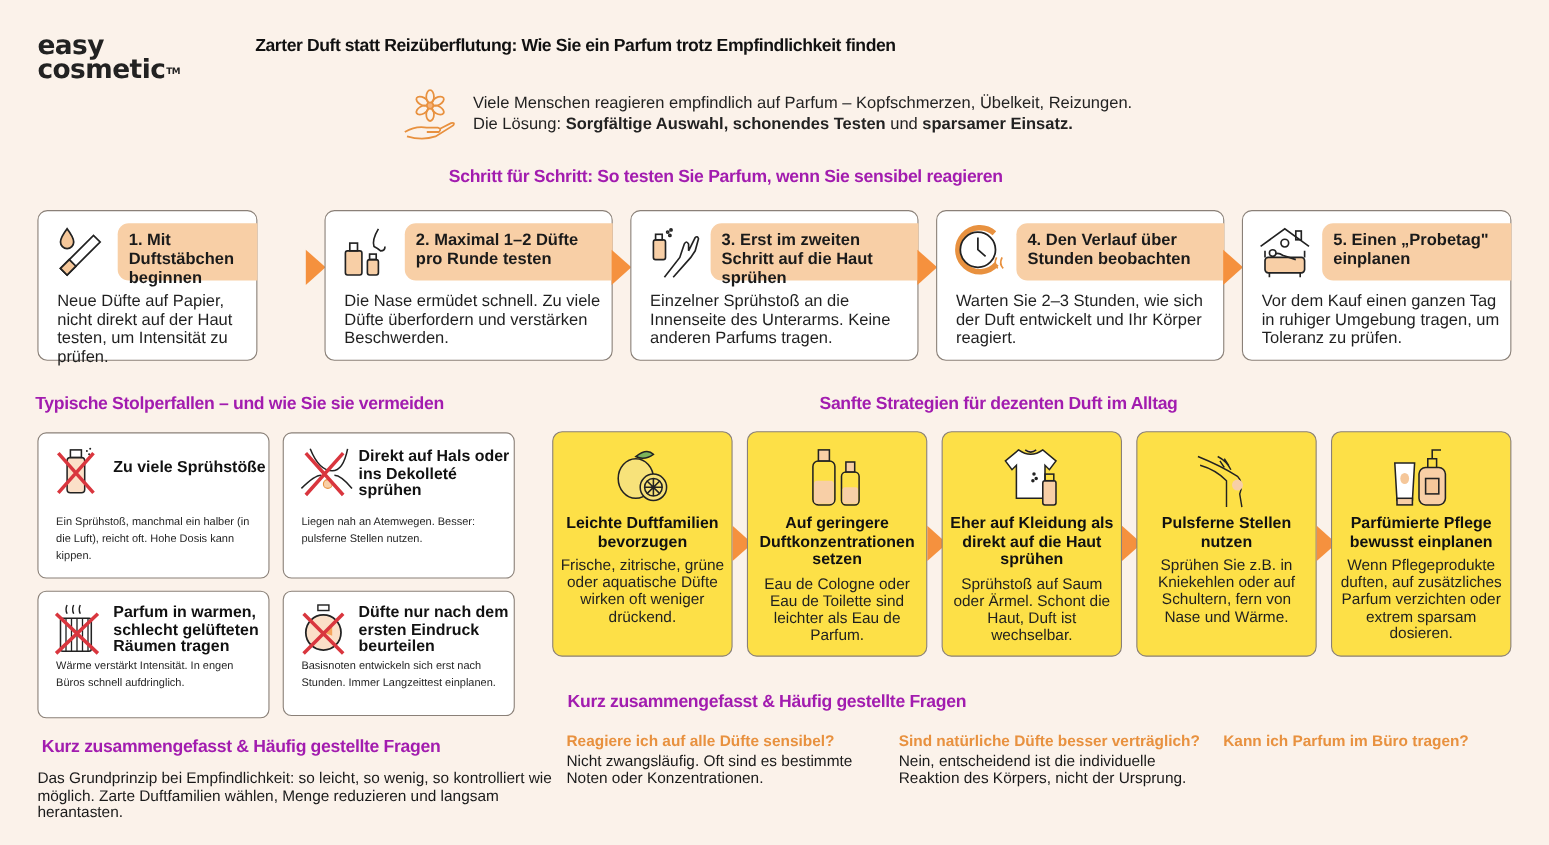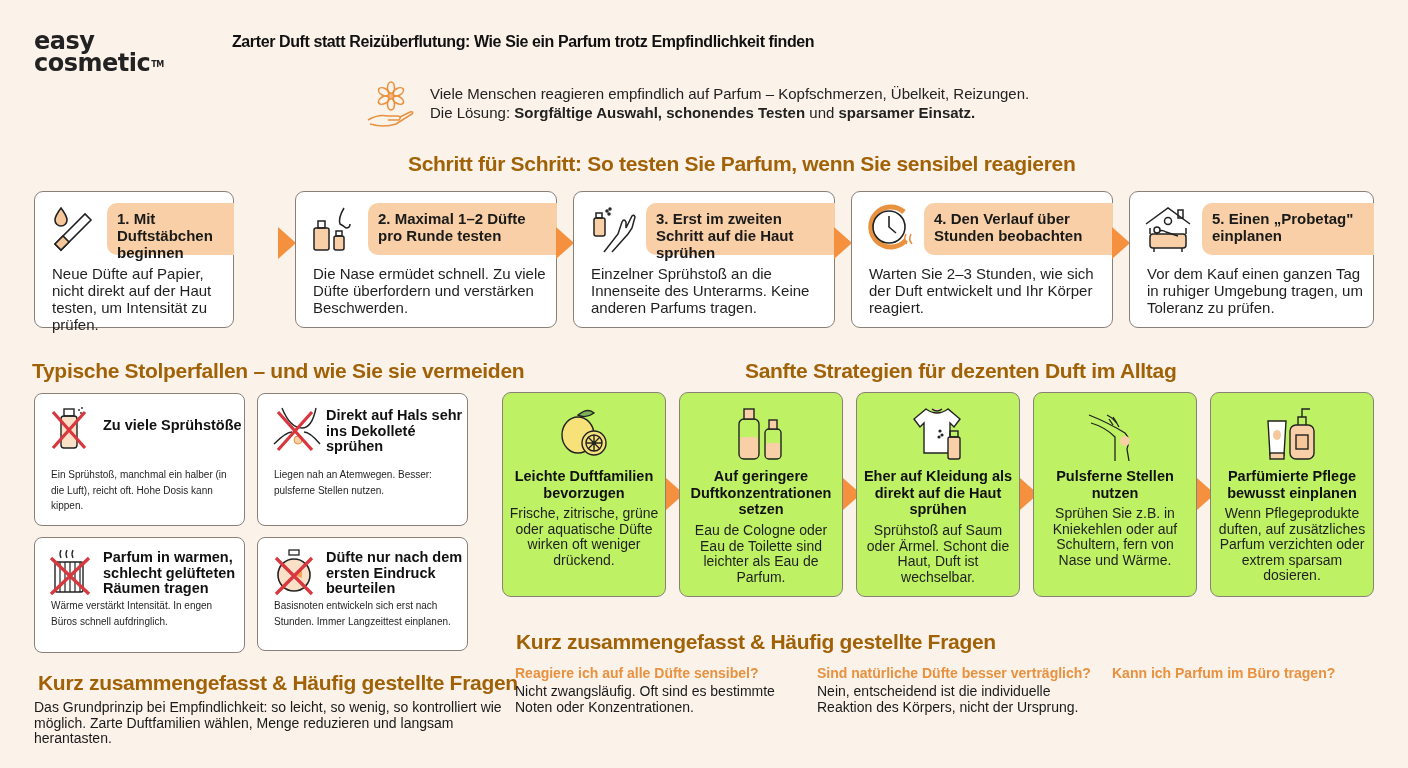--- a/index.html
+++ b/index.html
@@ -15,38 +15,38 @@
   
   .logo { left: 34px; top: 30px; font-family: "DejaVu Sans", sans-serif; font-weight: bold; font-size: 24px; line-height: 22px; color: #222; letter-spacing: -0.5px; }
   .logo .tm { font-size: 8px; vertical-align: top; margin-left: 1px; position: relative; top: 2px; }
 
   .main-title { left: 232px; top: 33px; font-size: 16px; font-weight: bold; color: #111; letter-spacing: -0.4px; white-space: nowrap; }
 
   .intro { left: 366px; top: 80px; display: flex; align-items: flex-start; gap: 14px; }
   .intro-text { font-size: 15px; line-height: 19px; color: #222; margin-top: 4px; }
   .intro-text b { font-weight: bold; }
 
-  .section-title { font-size: 21px; font-weight: bold; color: #a16207; white-space: nowrap; letter-spacing: -0.3px; }
+  .section-title { font-size: 16px; font-weight: bold; color: #a21caf; white-space: nowrap; letter-spacing: -0.3px; }
 
   
   .steps { left: 34px; top: 191px; width: 1340px; height: 137px; }
   .step { position: absolute; top: 0; height: 137px; background: #fff; border: 1.5px solid #8a8078; border-radius: 9px; }
   .step .head { position: absolute; left: 72px; top: 11px; right: -1px; height: 52px; background: #f8cfa6; border-radius: 10px 0 0 10px; padding: 7px 10px; font-size: 15px; font-weight: bold; line-height: 17px; color: #1a1a1a; }
   .step .icon { position: absolute; left: 14px; top: 12px; width: 52px; height: 50px; }
   .step .body { position: absolute; left: 17px; top: 73px; right: 10px; font-size: 15px; line-height: 17px; color: #1f1f1f; }
   .arrow-r { position: absolute; width: 0; height: 0; border-top: 16px solid transparent; border-bottom: 16px solid transparent; border-left: 18px solid #f5913e; }
 
   
   .pit { position: absolute; background: #fff; border: 1.5px solid #8a8078; border-radius: 8px; width: 211px; }
   .pit .icon { position: absolute; left: 14px; top: 10px; width: 46px; height: 50px; }
   .pit .ttl { position: absolute; left: 68px; font-size: 14.5px; font-weight: bold; line-height: 15.5px; color: #111; }
   .pit .body { position: absolute; left: 16px; right: 8px; font-size: 10px; line-height: 15.5px; color: #1f1f1f; }
 
   
-  .strat { position: absolute; top: 392px; width: 164px; height: 205px; background: #bef264; border: 1.5px solid #8a8078; border-radius: 9px; text-align: center; }
+  .strat { position: absolute; top: 392px; width: 164px; height: 205px; background: #fde047; border: 1.5px solid #8a8078; border-radius: 9px; text-align: center; }
   .strat .icon { position: absolute; left: 50%; transform: translateX(-50%); top: 12px; width: 60px; height: 58px; }
   .strat .ttl { position: absolute; left: 4px; right: 4px; top: 75px; font-size: 14.5px; font-weight: bold; line-height: 16.5px; color: #111; }
   .strat .body { position: absolute; left: 4px; right: 4px; font-size: 14px; line-height: 15.5px; color: #1f1f1f; }
 
   .faq-q { font-size: 14px; font-weight: bold; color: #e8913f; white-space: nowrap; }
   .faq-a { font-size: 14px; line-height: 15.5px; color: #1a1a1a; margin-top: 3px; }
 </style>
 </head>
 <body>
 
@@ -176,21 +176,21 @@
 </div>
 
 <div class="pit" style="left:257px; top:393px; height:133px;">
   <span class="icon">
     <svg width="50" height="50" viewBox="0 0 50 50" fill="none">
       <path d="M10 4 Q18 24 30 24 Q40 24 44 4 M2 40 Q14 28 20 28 M48 40 Q38 28 32 28" stroke="#222" stroke-width="1.4"></path>
       <circle cx="26" cy="36" r="4" fill="#f8cfa6" stroke="#e8913f"></circle>
       <path d="M6 8 L40 46 M40 8 L6 46" stroke="#d9363e" stroke-width="3.2"></path>
     </svg>
   </span>
-  <div class="ttl" style="top:14px;">Direkt auf Hals sehr ins Dekolleté sprühen</div>
+  <div class="ttl" style="top:14px;">Direkt auf Hals oder ins Dekolleté sprühen</div>
   <div class="body" style="top:73px;">Liegen nah an Atemwegen. Besser: pulsferne Stellen nutzen.</div>
 </div>
 
 <div class="pit" style="left:34px; top:537px; height:116px;">
   <span class="icon">
     <svg width="46" height="50" viewBox="0 0 46 50" fill="none">
       <path d="M12 2 Q10 6 12 10 M18 2 Q16 6 18 10 M24 2 Q22 6 24 10" stroke="#222" stroke-width="1.3"></path>
       <rect x="6" y="14" width="28" height="30" rx="2" stroke="#222" stroke-width="1.4"></rect>
       <path d="M11 14 L11 44 M16 14 L16 44 M21 14 L21 44 M26 14 L26 44 M31 14 L31 44" stroke="#222" stroke-width="1.2"></path>
       <path d="M2 10 L40 46 M40 10 L2 46" stroke="#d9363e" stroke-width="3.2"></path>

